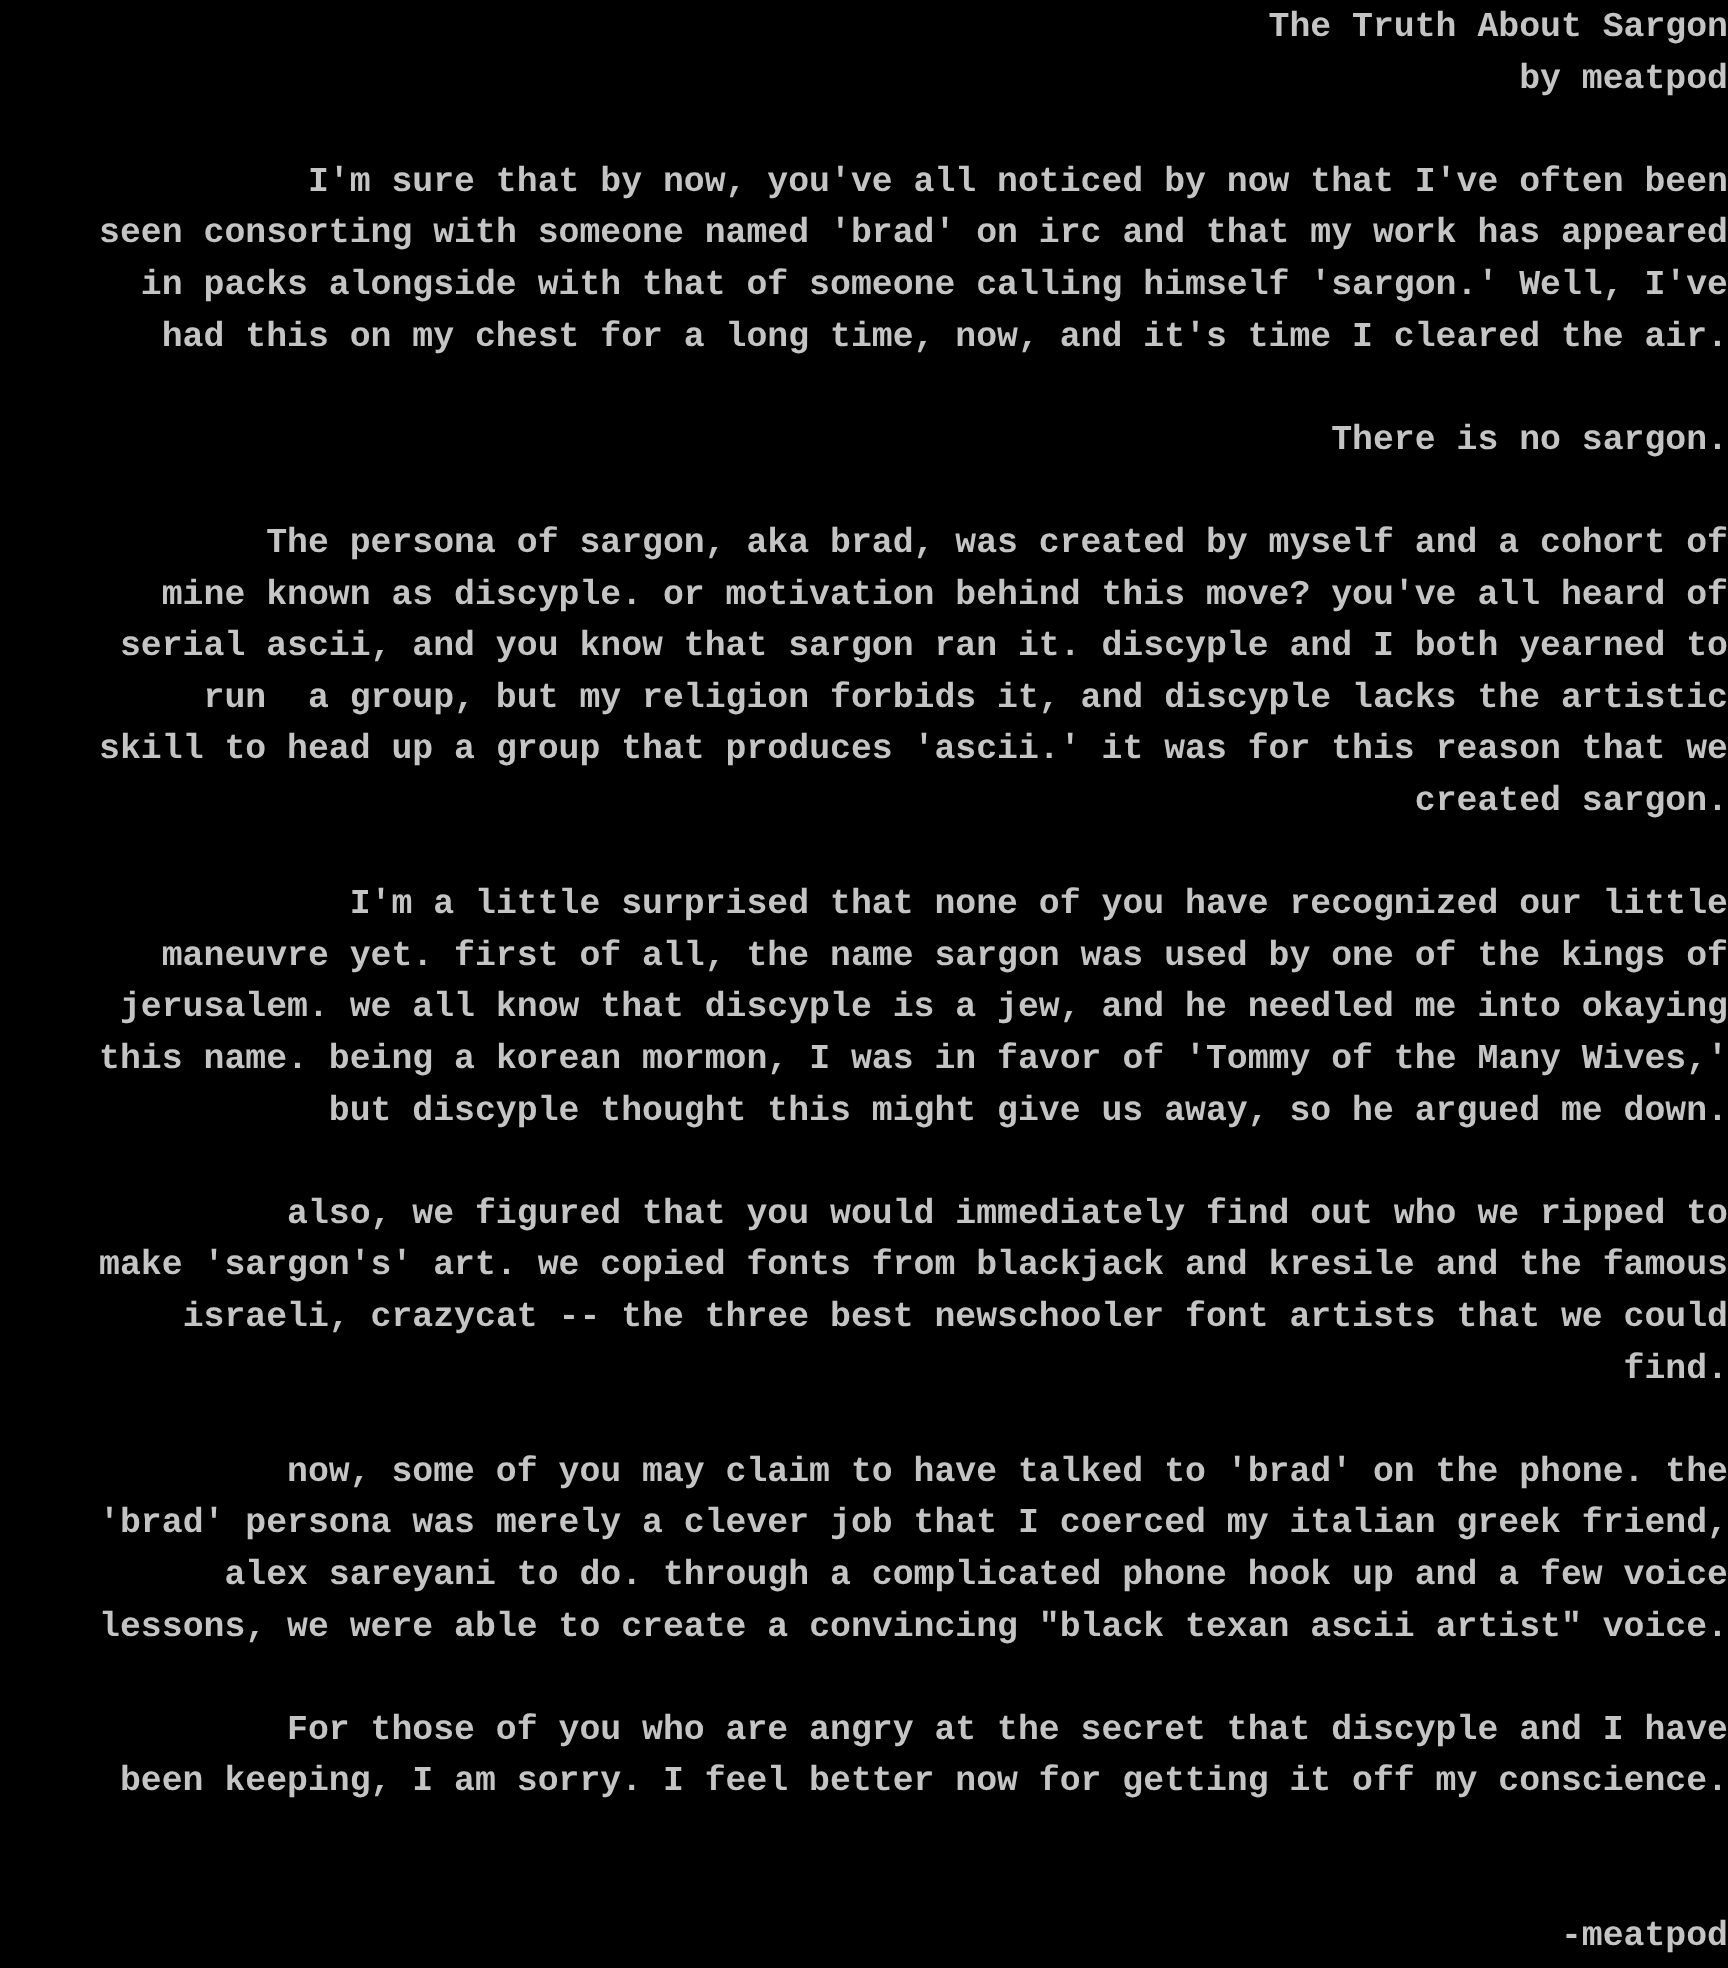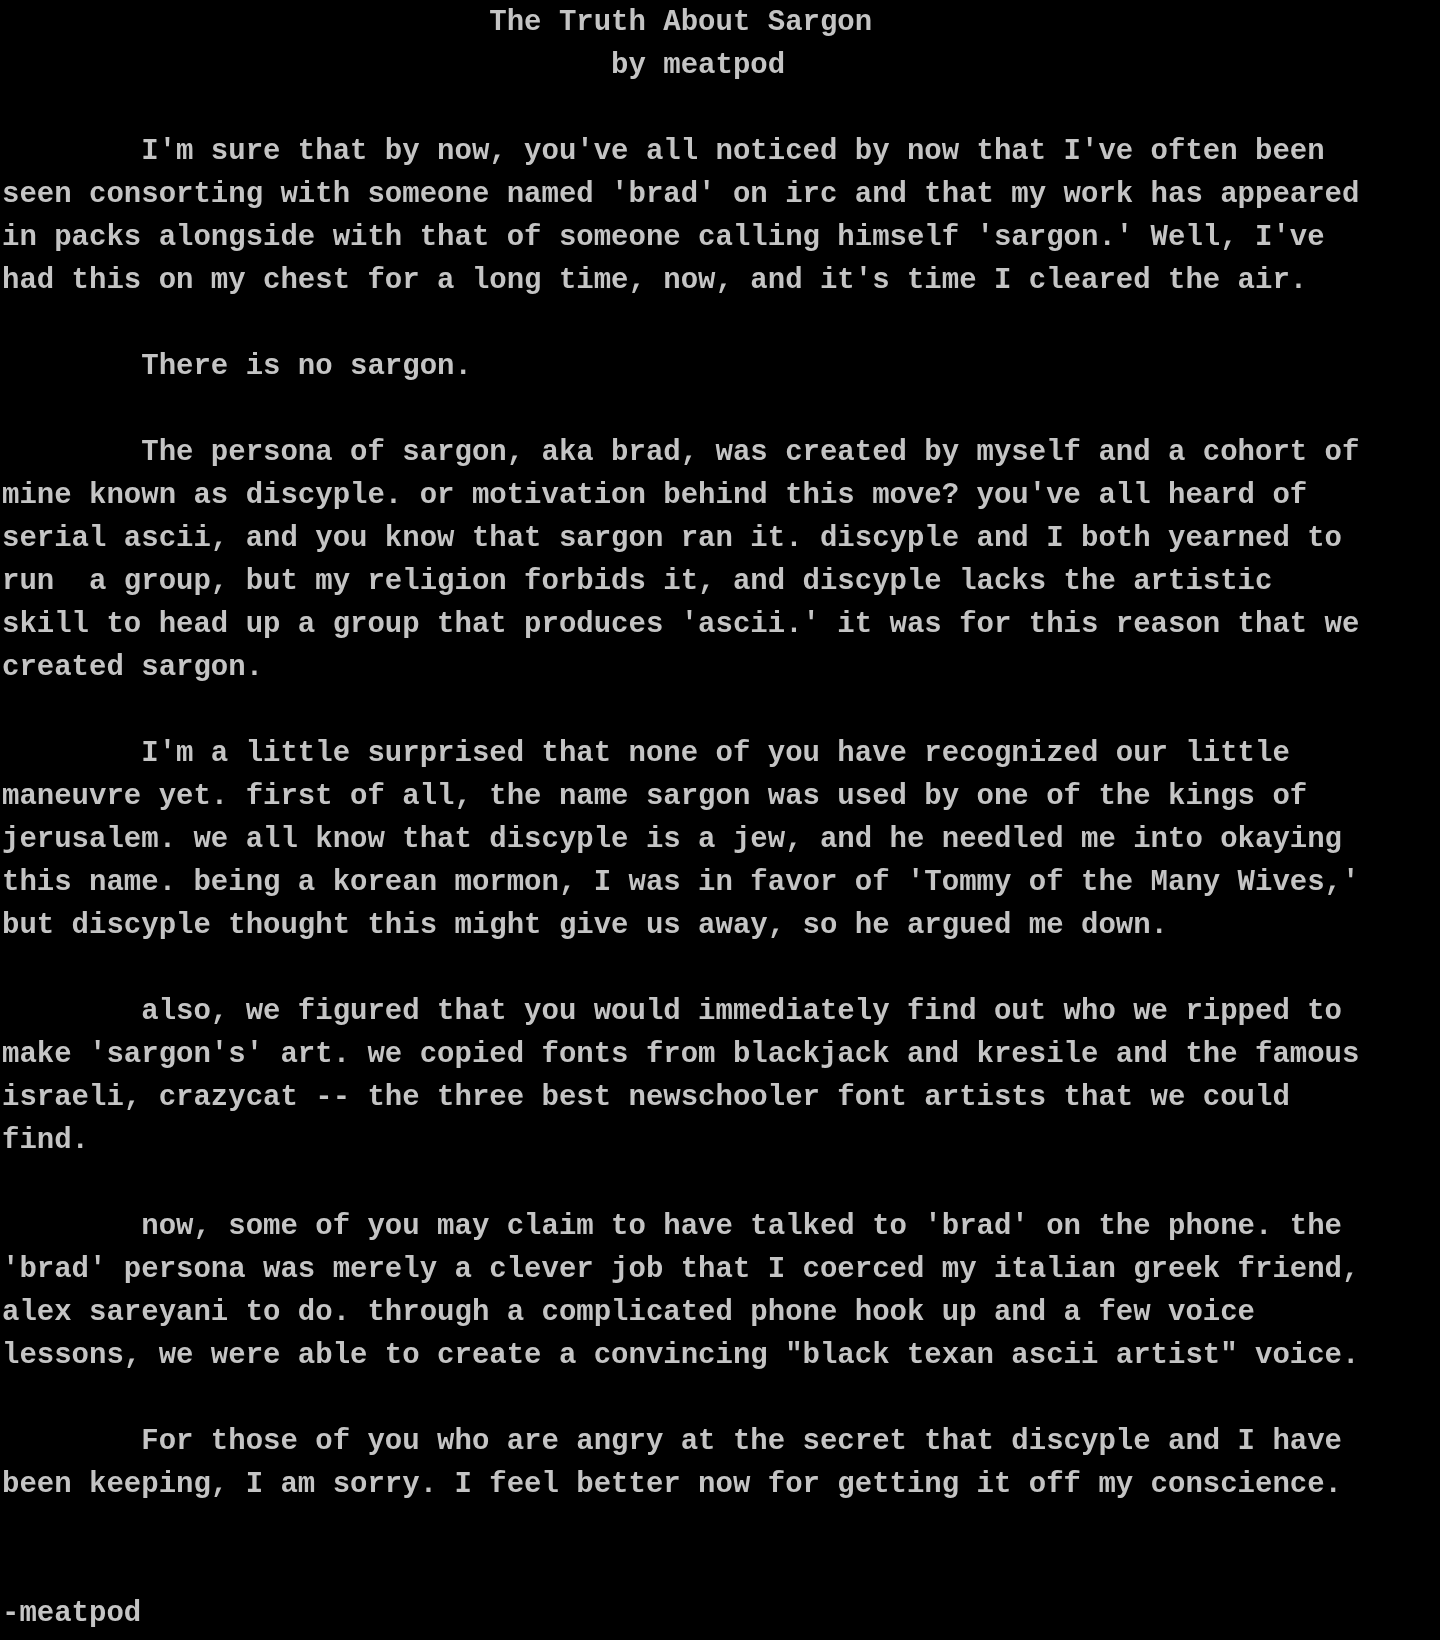--- a/index.html
+++ b/index.html
@@ -6,20 +6,21 @@
     margin: 0;
     padding: 0;
     background: #000000;
   }
   .screen {
     position: relative;
     width: 1440px;
     height: 1640px;
     background: #000000;
     overflow: hidden;
+    text-align: right;
   }
   pre.doc {
     margin: 0;
     padding: 1px 0 0 2px;
     font-family: "Liberation Mono", "DejaVu Sans Mono", monospace;
     font-weight: bold;
     font-size: 29px;
     line-height: 43px;
     letter-spacing: 0;
     color: #c4c4c4;

